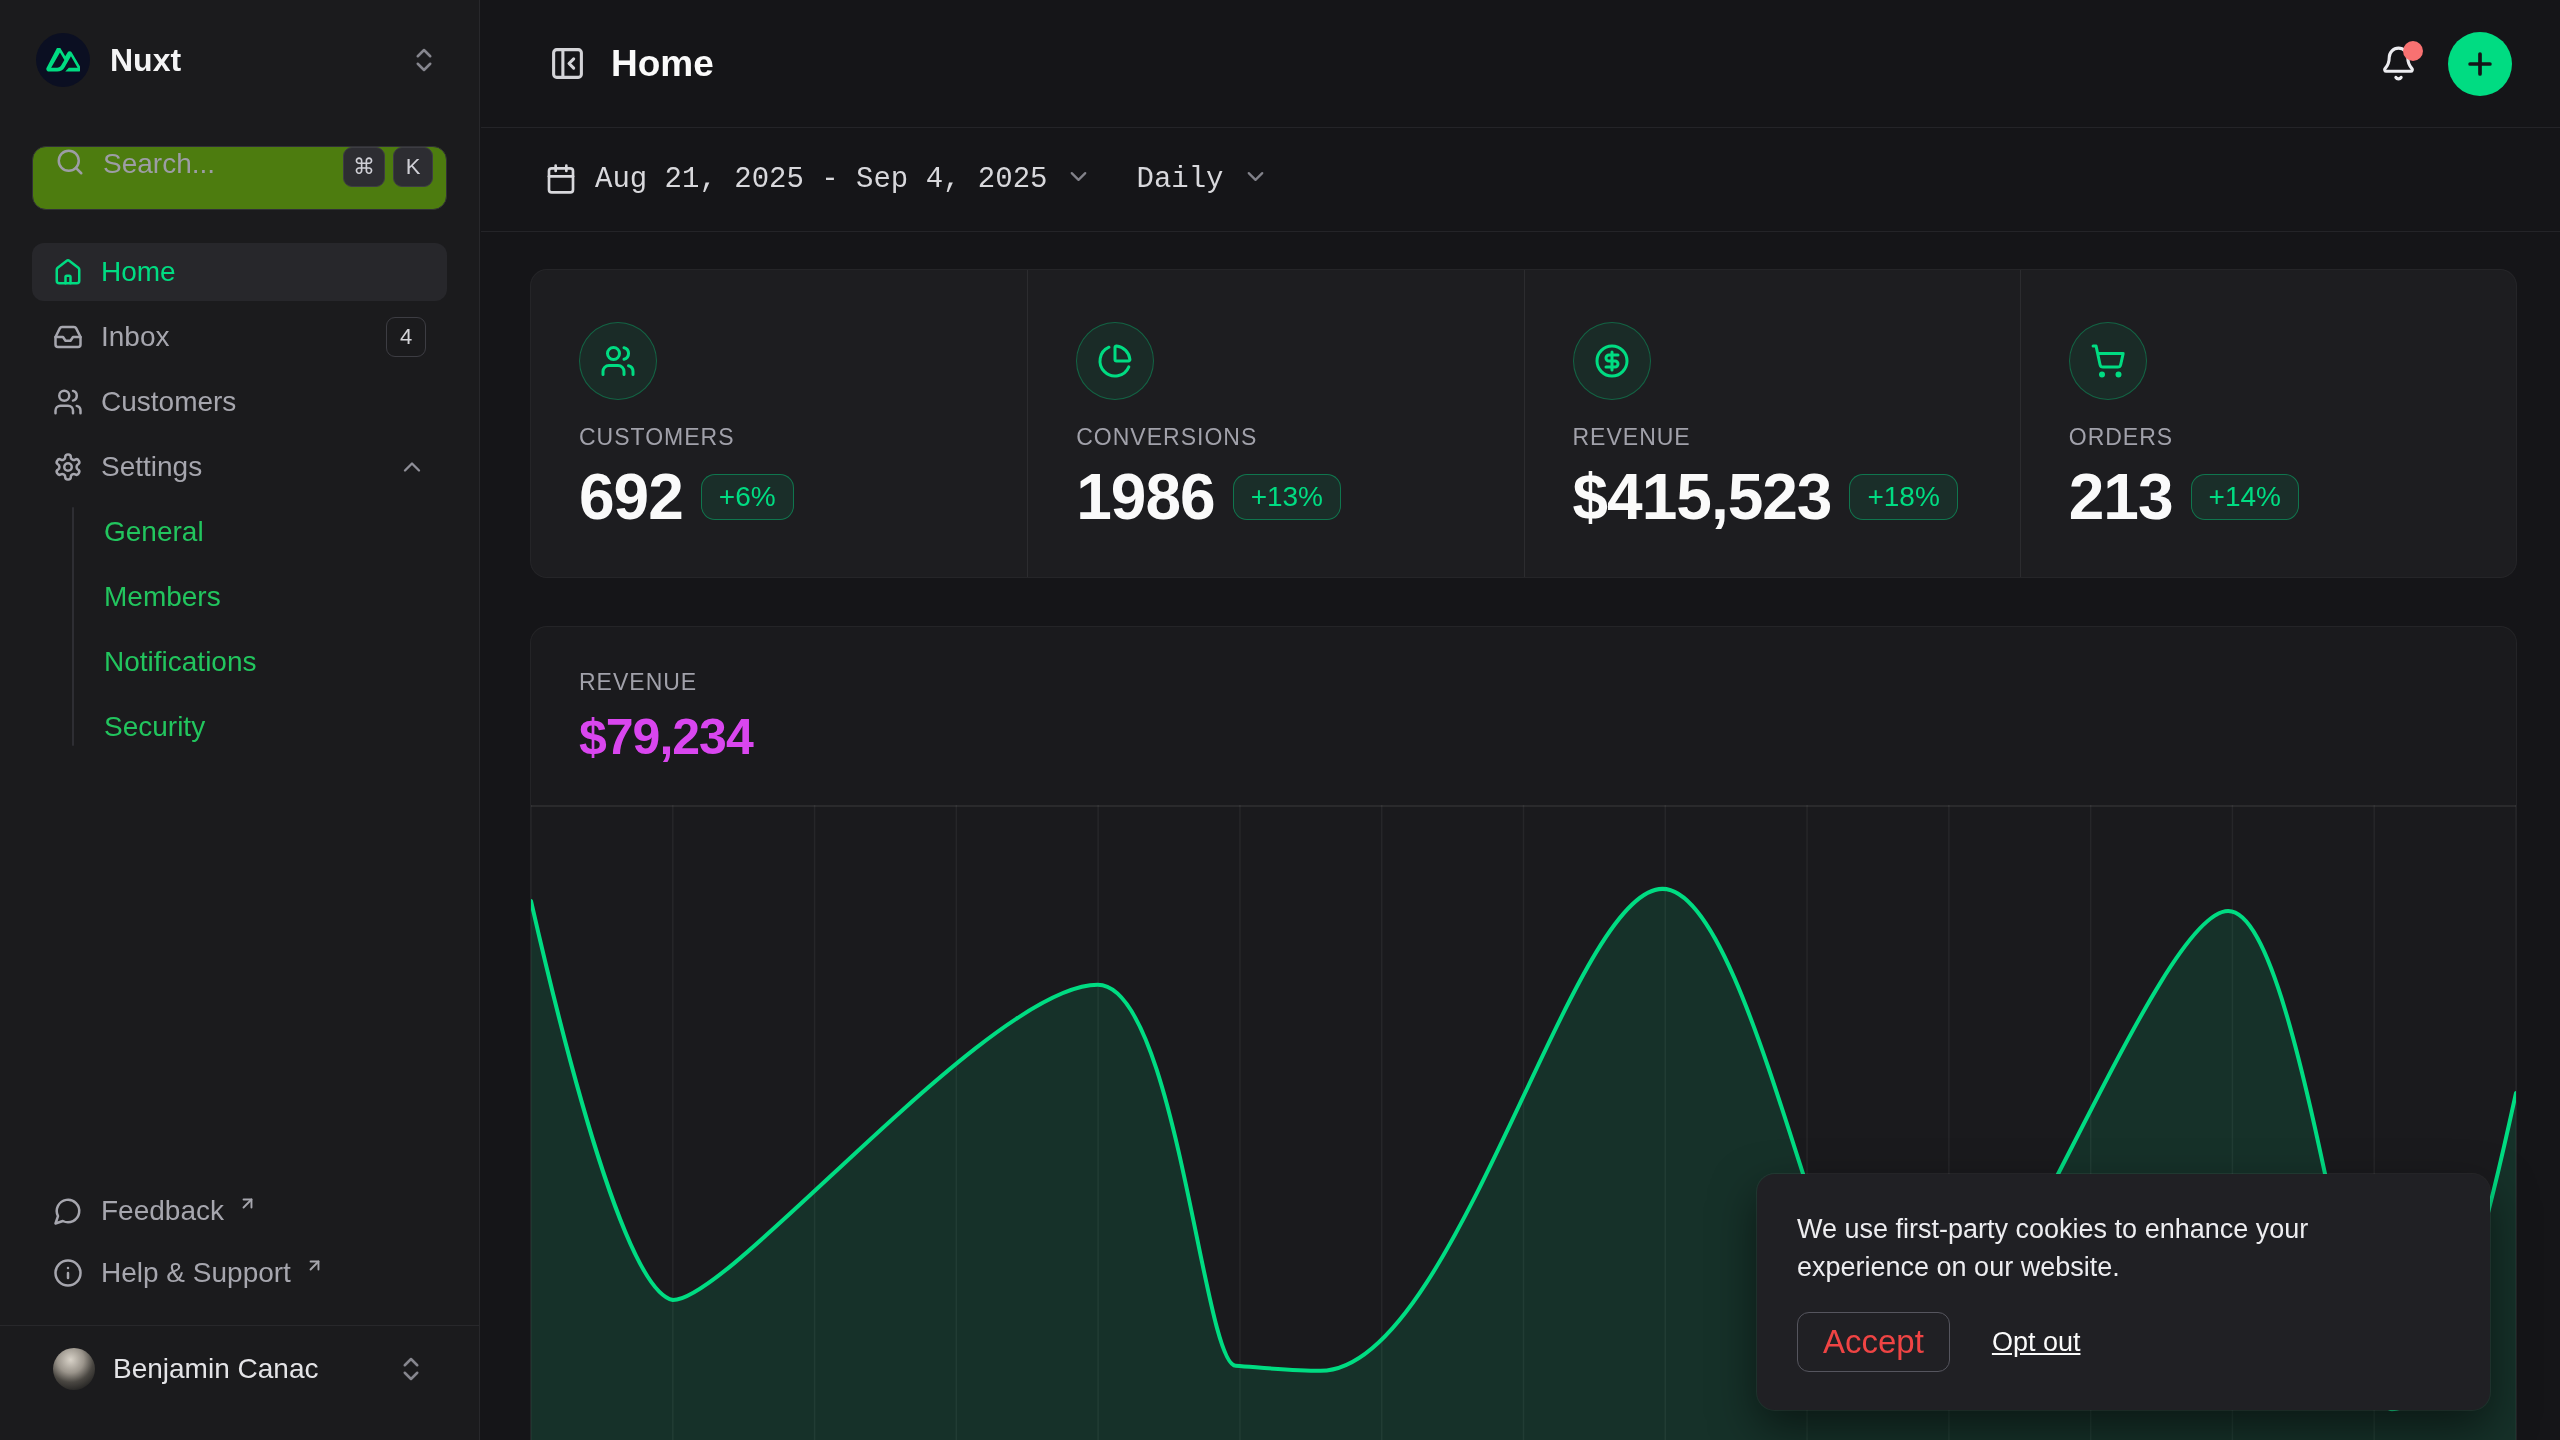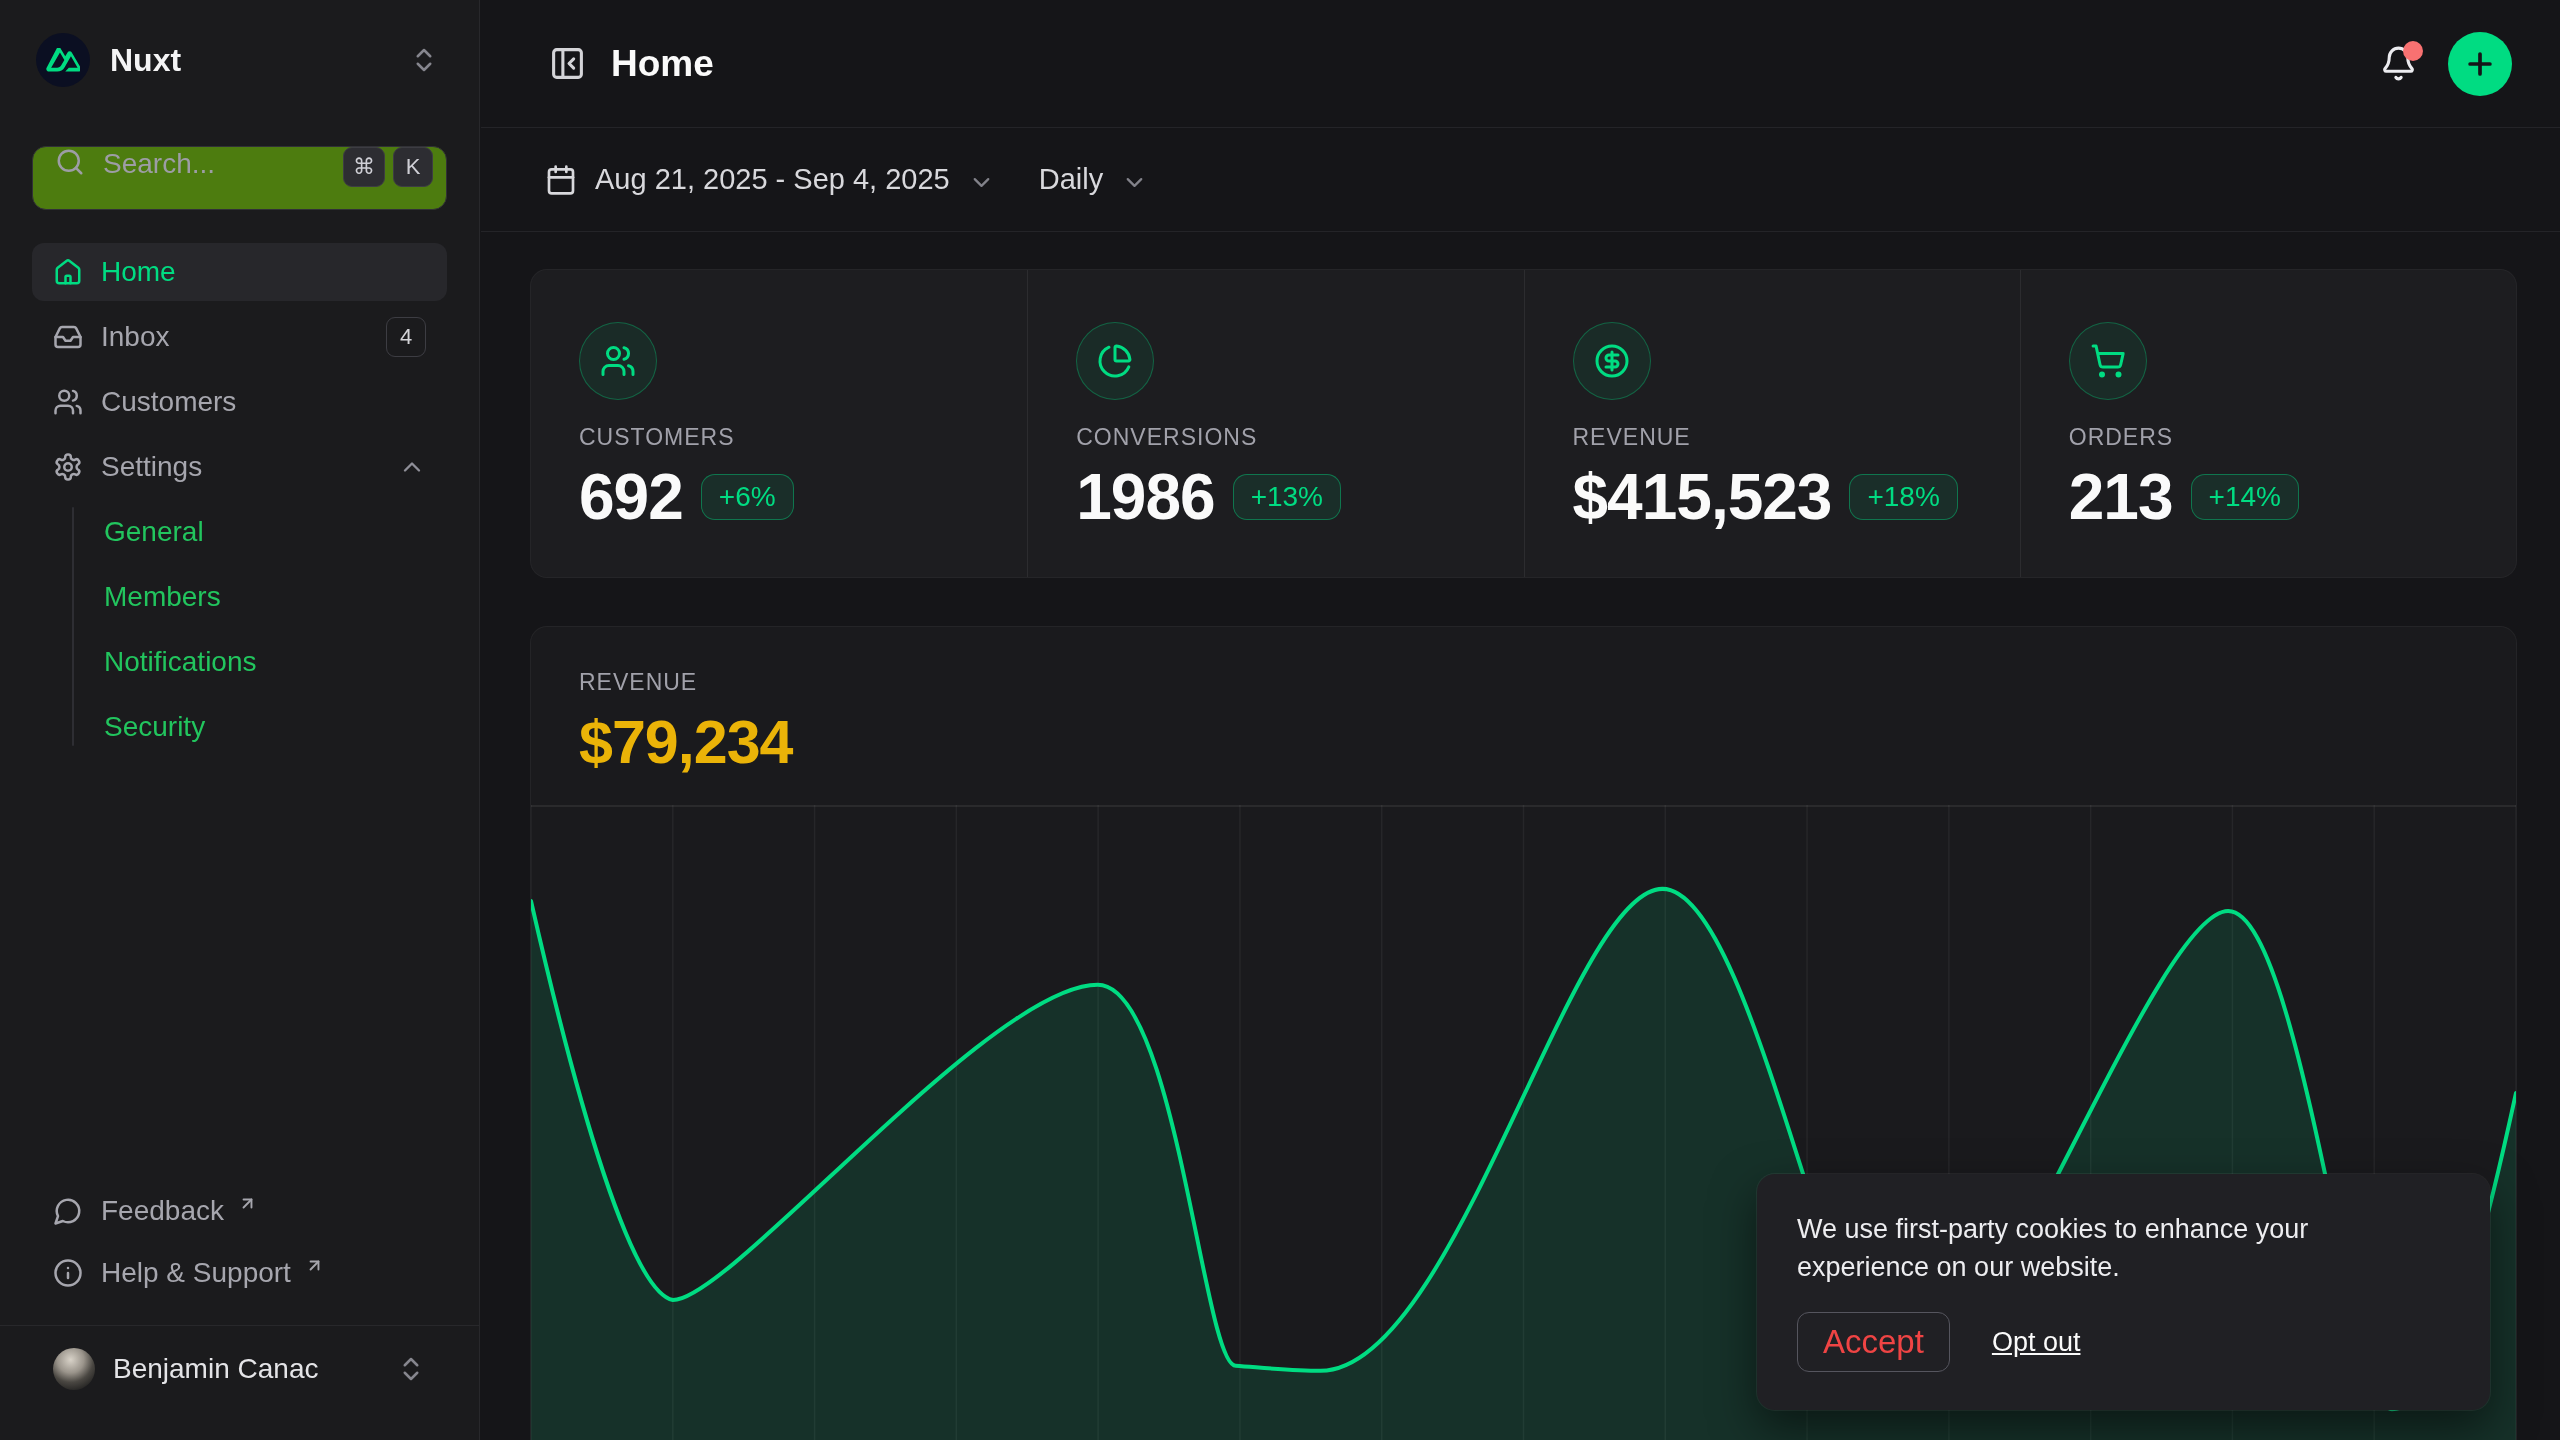--- a/index.html
+++ b/index.html
@@ -77,21 +77,21 @@
   .icon-btn { background:none; border:none; padding:0; color:#d4d4d8; width:44px; height:44px; display:flex; align-items:center; justify-content:center; cursor:pointer; }
   .icon-btn svg { width:37px; height:37px; }
   .page-title { margin:0 0 0 22px; font-size:37px; font-weight:700; color:#fafafa; }
   .topbar-right { margin-left:auto; display:flex; align-items:center; gap:28px; }
   .bell-wrap { position:relative; }
   .notif-dot { position:absolute; top:-1px; right:-3px; width:20px; height:20px; border-radius:50%; background:#f87171; }
   .add-btn { width:64px; height:64px; border-radius:50%; background:#00dc82; border:none; display:flex; align-items:center; justify-content:center; cursor:pointer; }
   .add-btn svg { width:34px; height:34px; color:#151518; }
 
   .toolbar { height:104px; border-bottom:1px solid #242428; display:flex; align-items:center; padding:0 64px; gap:44px; }
-  .toolbar-btn { display:flex; align-items:flex-end; gap:18px; background:none; border:none; padding:0; color:#d8d8dc; font-size:29px; font-weight:500; font-family:Liberation Sans, sans-serif; cursor:pointer; }
+  .toolbar-btn { display:flex; align-items:flex-start; gap:18px; background:none; border:none; padding:0; color:#d8d8dc; font-size:29px; font-weight:500; font-family:Liberation Mono, monospace; cursor:pointer; }
   .cal-icon { width:32px; height:32px; color:#d8d8dc; flex:none; }
   .chev-icon { width:27px; height:27px; color:#82828a; flex:none; }
 
   .content { padding:38px 44px 0 50px; }
   .stats-panel {
     height:307px; border-radius:16px; background:#1d1d20;
     box-shadow:0 0 0 1px rgba(255,255,255,0.07);
     display:grid; grid-template-columns:repeat(4,1fr); overflow:hidden;
   }
   .stat-cell { padding:52px 0 0 48px; border-left:1px solid rgba(255,255,255,0.07); cursor:pointer; }
@@ -112,21 +112,21 @@
     display:flex; align-items:center;
   }
 
   .revenue-panel {
     margin-top:50px; height:860px; border-radius:16px; background:#1a1a1d;
     box-shadow:0 0 0 1px rgba(255,255,255,0.065);
     position:relative; overflow:hidden;
   }
   .rev-head { padding:42px 0 0 48px; }
   .rev-label { font-size:23px; font-weight:500; letter-spacing:1px; color:#a1a1aa; }
-  .rev-value { margin-top:16px; font-size:61px; font-weight:700; color:#eab308; letter-spacing:-1px; line-height:1; }
+  .rev-value { margin-top:16px; font-size:50px; font-weight:700; color:#d946ef; letter-spacing:-1px; line-height:1; }
   .chart-wrap { position:absolute; left:0; right:0; top:178px; bottom:0; }
   .chart-wrap svg { width:100%; height:100%; }
 
   
   .cookie-banner {
     position:absolute; right:70px; bottom:30px; width:733px; z-index:10;
     background:#202024; border-radius:18px; padding:36px 40px 38px;
     box-shadow:0 0 0 1px rgba(255,255,255,0.06), 0 18px 45px rgba(0,0,0,0.5);
   }
   .cookie-msg { margin:0; width:610px; font-size:27px; line-height:38px; color:#ededf0; }

